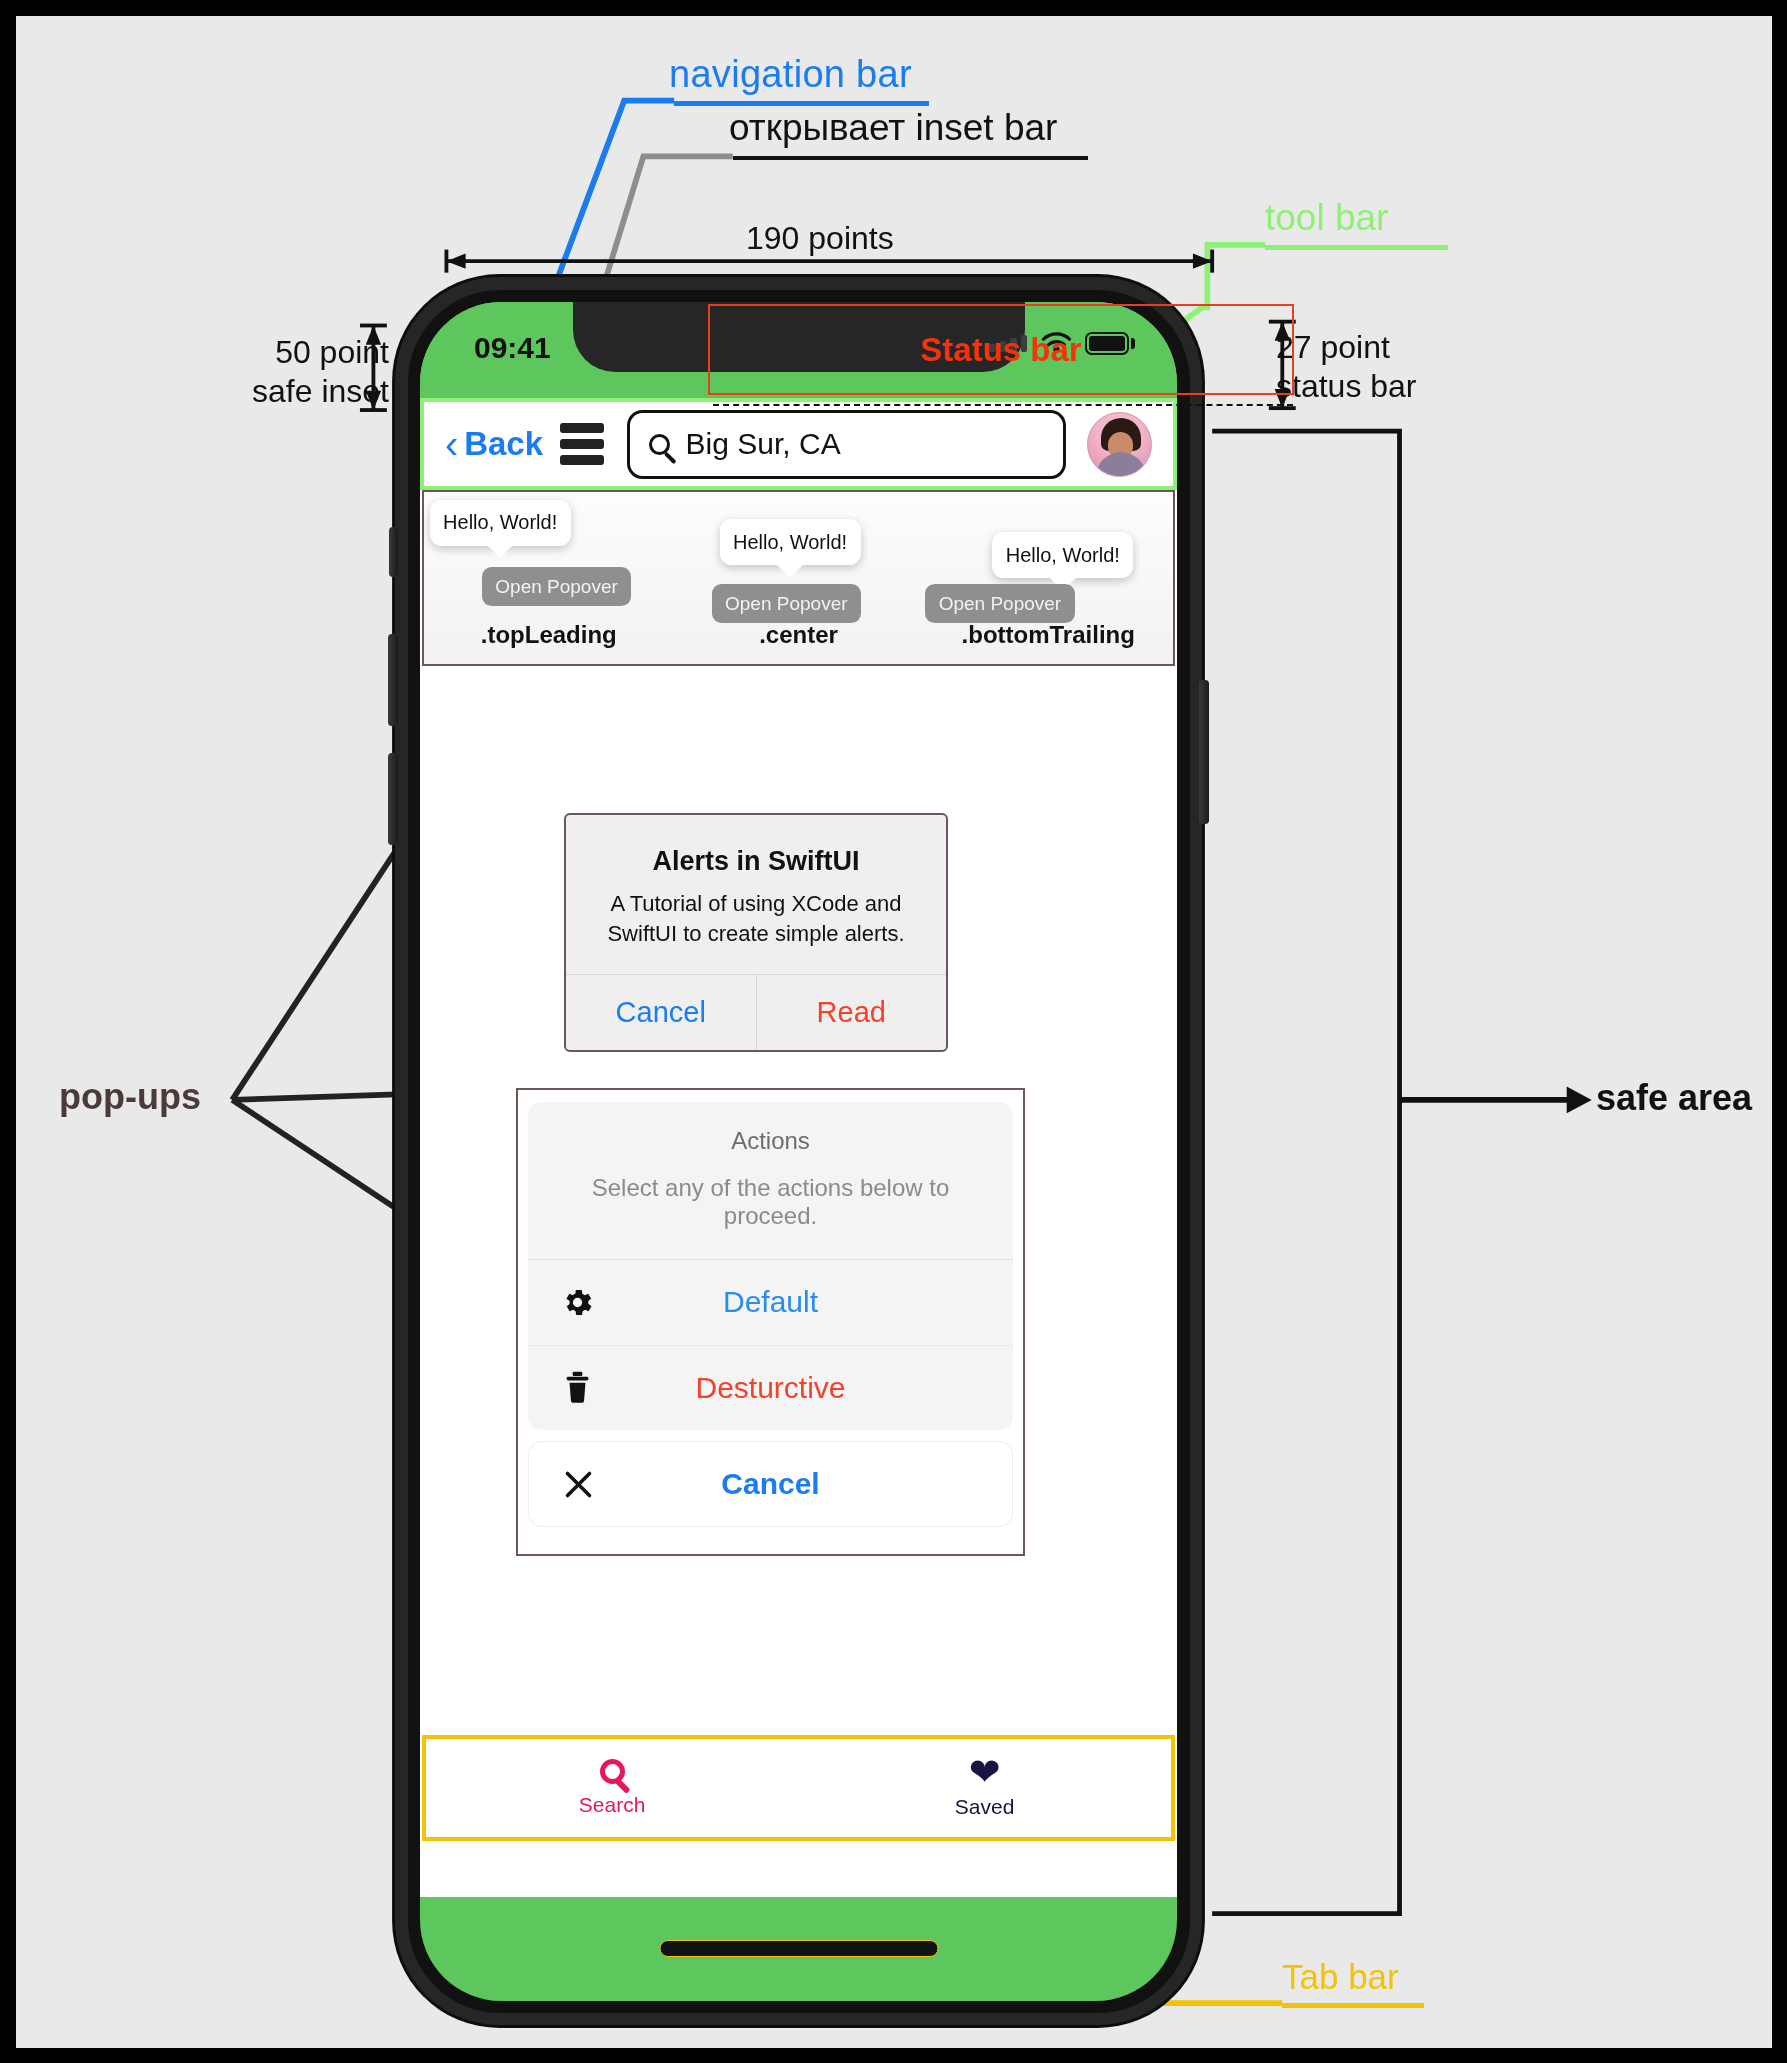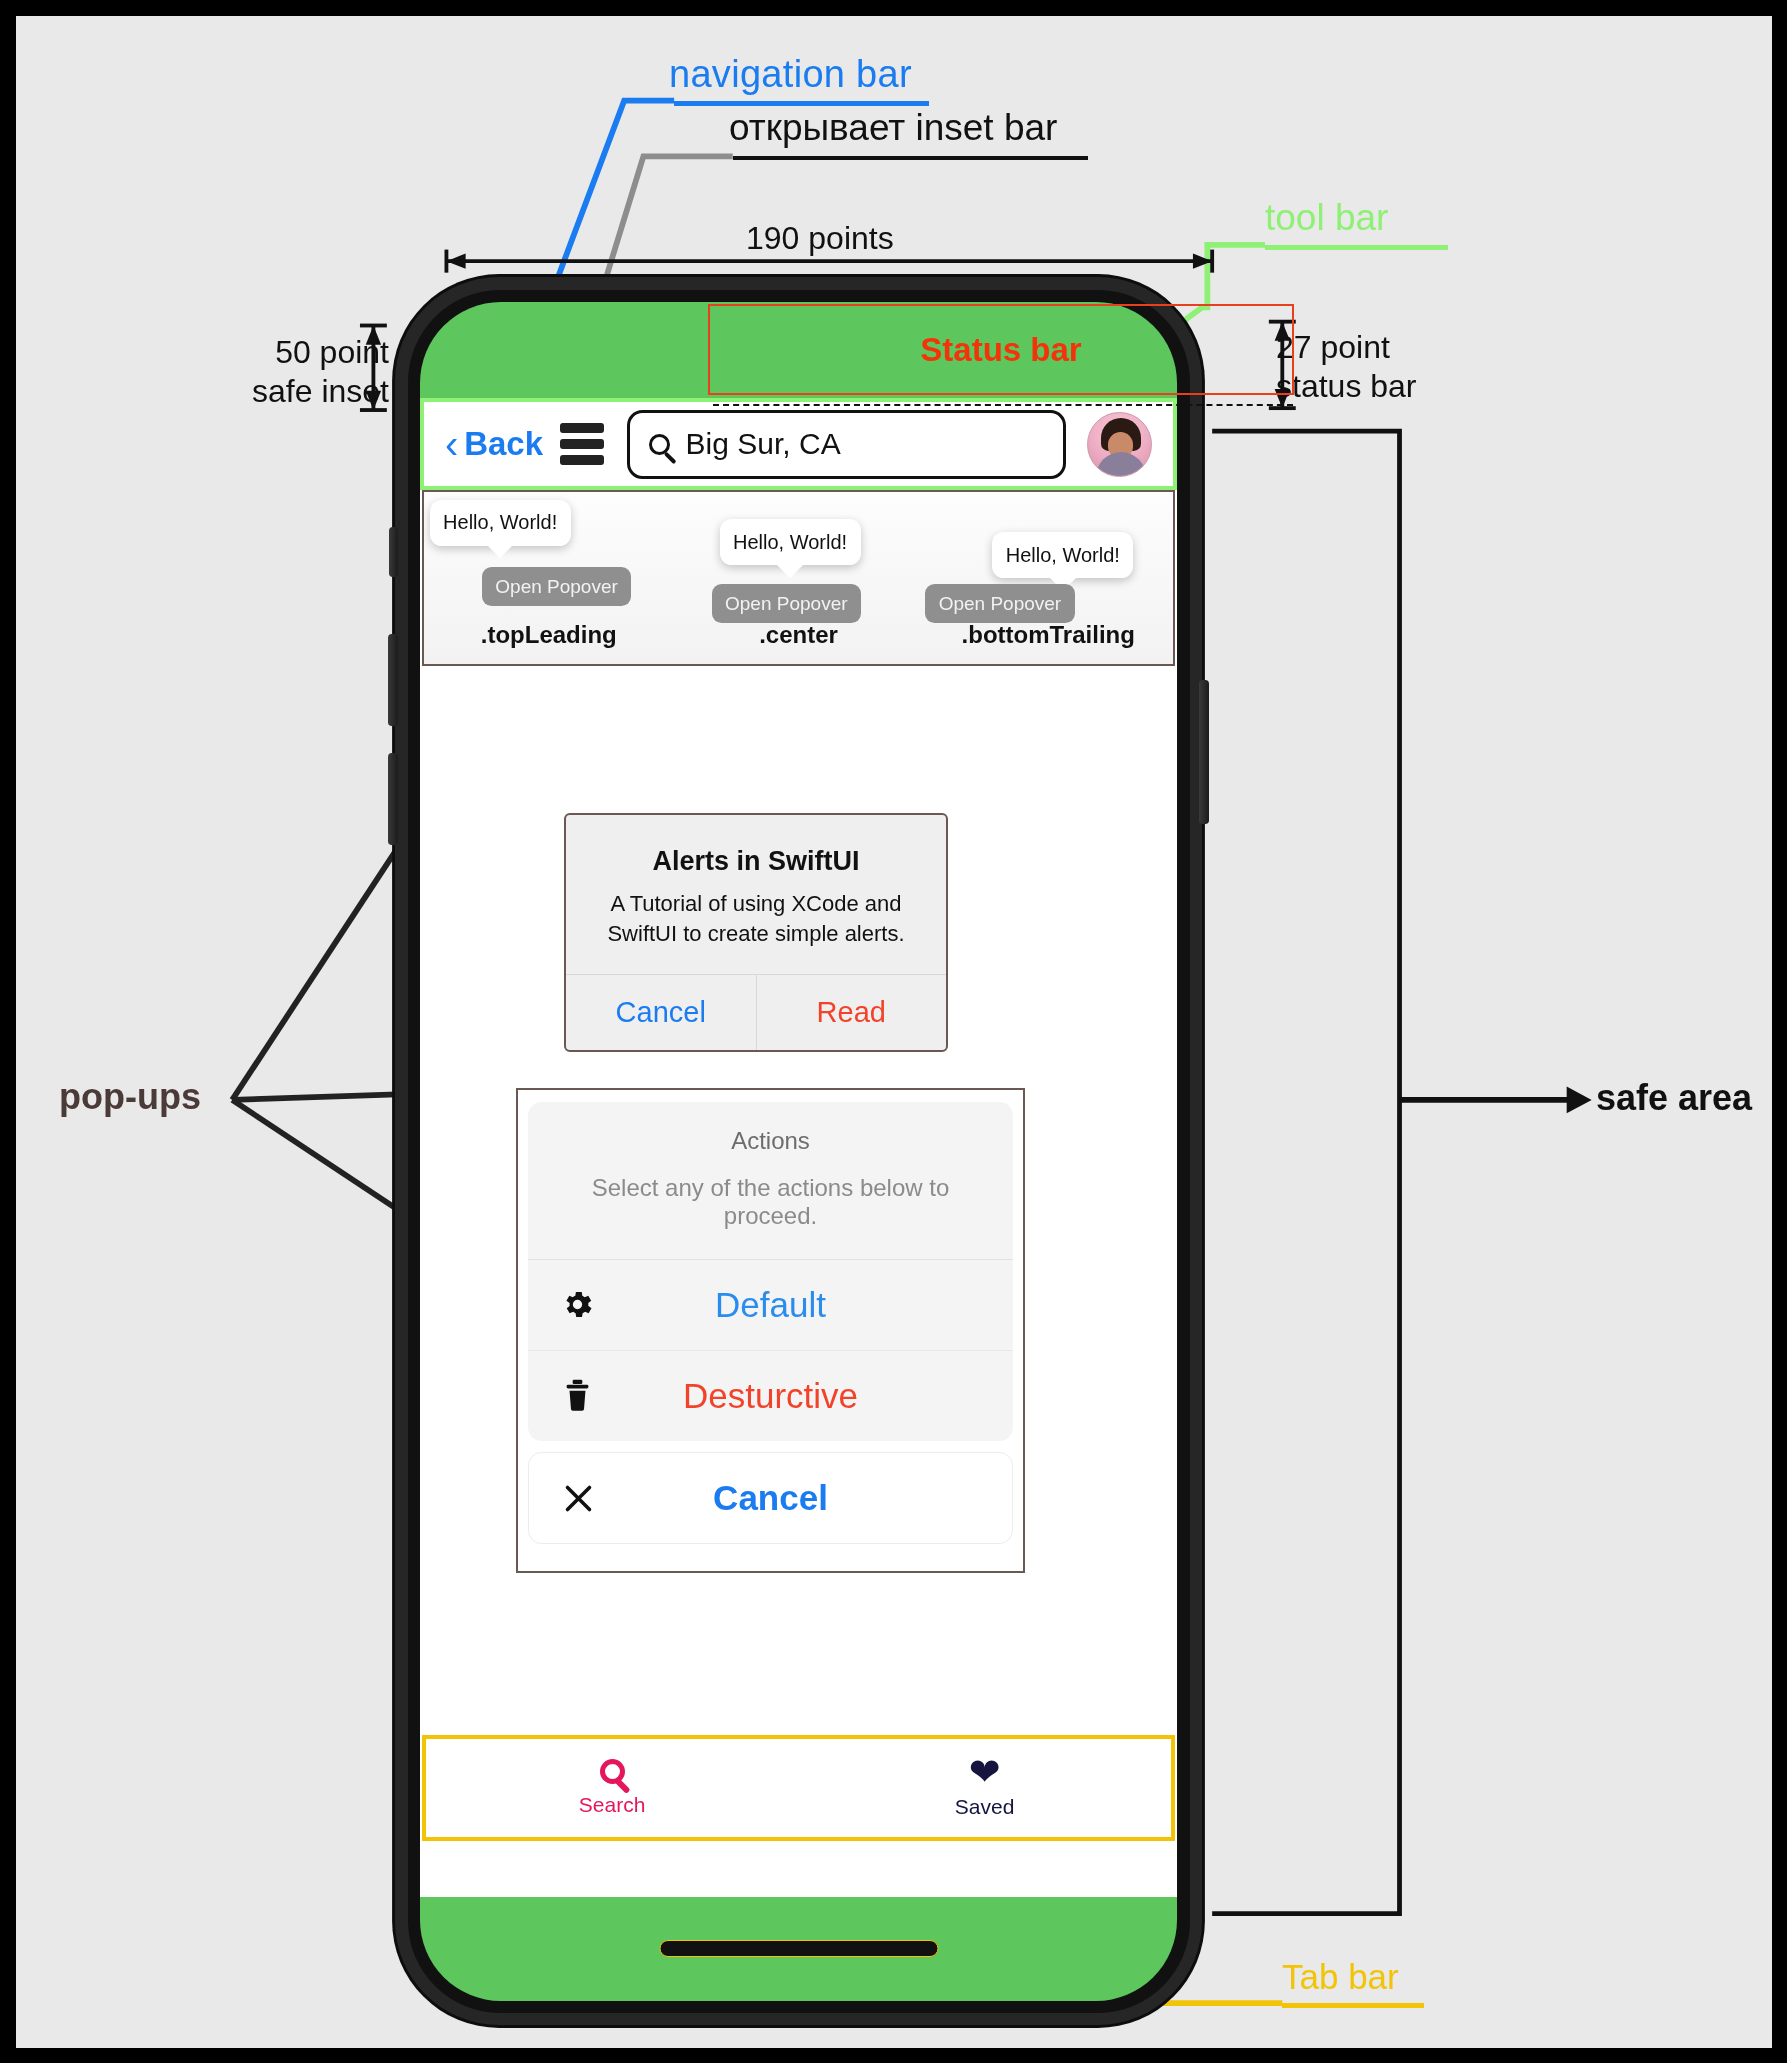--- a/index.html
+++ b/index.html
@@ -241,21 +241,21 @@
   }
   .as-head { padding: 25px 17.3px 29px; text-align:center; border-bottom: 1.9px solid #e2e2e2;}
   .as-title { font-size: 24px; color:#6d6d6d; margin-bottom: 19px;}
   .as-sub   { font-size: 24px; color:#8b8b8b; }
   .as-row {
     display:flex; align-items:center; padding: 25px 25px; position:relative;
     border-bottom: 1.9px solid #e8e8e8; cursor:pointer;
   }
   .as-row:last-child { border-bottom: none; }
   .as-icon { width: 50px; display:flex; justify-content:center; font-size: 33px; color:#111; }
-  .as-label { flex:1; text-align:center; font-size: 35px; padding-right: 50px; }
+  .as-label { flex:1; text-align:center; font-size: 30px; padding-right: 50px; }
   .lbl-default  { color:#2a8ced; }
   .lbl-destruct { color:#f2432a; }
   .lbl-cancel   { color:#1a7cf0; font-weight:bold; }
   .as-cancel-group { background:#fff; border-radius: 13.4px; border: 1.9px solid #ececec; }
 
   
   #tabbar {
     position:absolute; left: 1.9px; top: 1337px; width: 753px; height: 106px;
     background:#fff; border: 4.8px solid #f2c307; display:flex;
   }
@@ -353,20 +353,41 @@
 
   <div class="abs" id="phone">
     <div id="phone-inner"></div>
     <div class="abs btn-side btn-l1"></div>
     <div class="abs btn-side btn-l2"></div>
     <div class="abs btn-side btn-l3"></div>
     <div class="abs btn-side btn-r1"></div>
 
     <div id="screen">
 
+      <div id="statusstrip">
+        <div id="notch"></div>
+        <div class="sb-time">09:41</div>
+        <div class="sb-right">
+          <span class="dots">
+            <i style="height:7.7px"></i>
+              <i style="height:10.6px"></i>
+              <i style="height:13.4px"></i>
+              <i style="height:16.3px"></i>
+          </span>
+          <svg width="33" height="25" viewBox="0 0 34 26">
+            <path d="M17 22.5a3.2 3.2 0 1 0 0-6.4 3.2 3.2 0 0 0 0 6.4z" fill="#111"></path>
+            <path d="M8.8 14.2a12 12 0 0 1 16.4 0" stroke="#111" stroke-width="3.4" fill="none" stroke-linecap="round"></path>
+            <path d="M3.5 8.4a19.8 19.8 0 0 1 27 0" stroke="#111" stroke-width="3.4" fill="none" stroke-linecap="round"></path>
+          </svg>
+          <span style="display:flex;align-items:center">
+            <span class="batt"></span>
+              <span class="batt-cap"></span>
+          </span>
+        </div>
+      </div>
 
       <div id="app">
 
         <div id="toolbar">
           <div class="back">
             <span class="chev">‹</span>
             <span>Back</span>
           </div>
           <div class="burger">
               <i></i>

